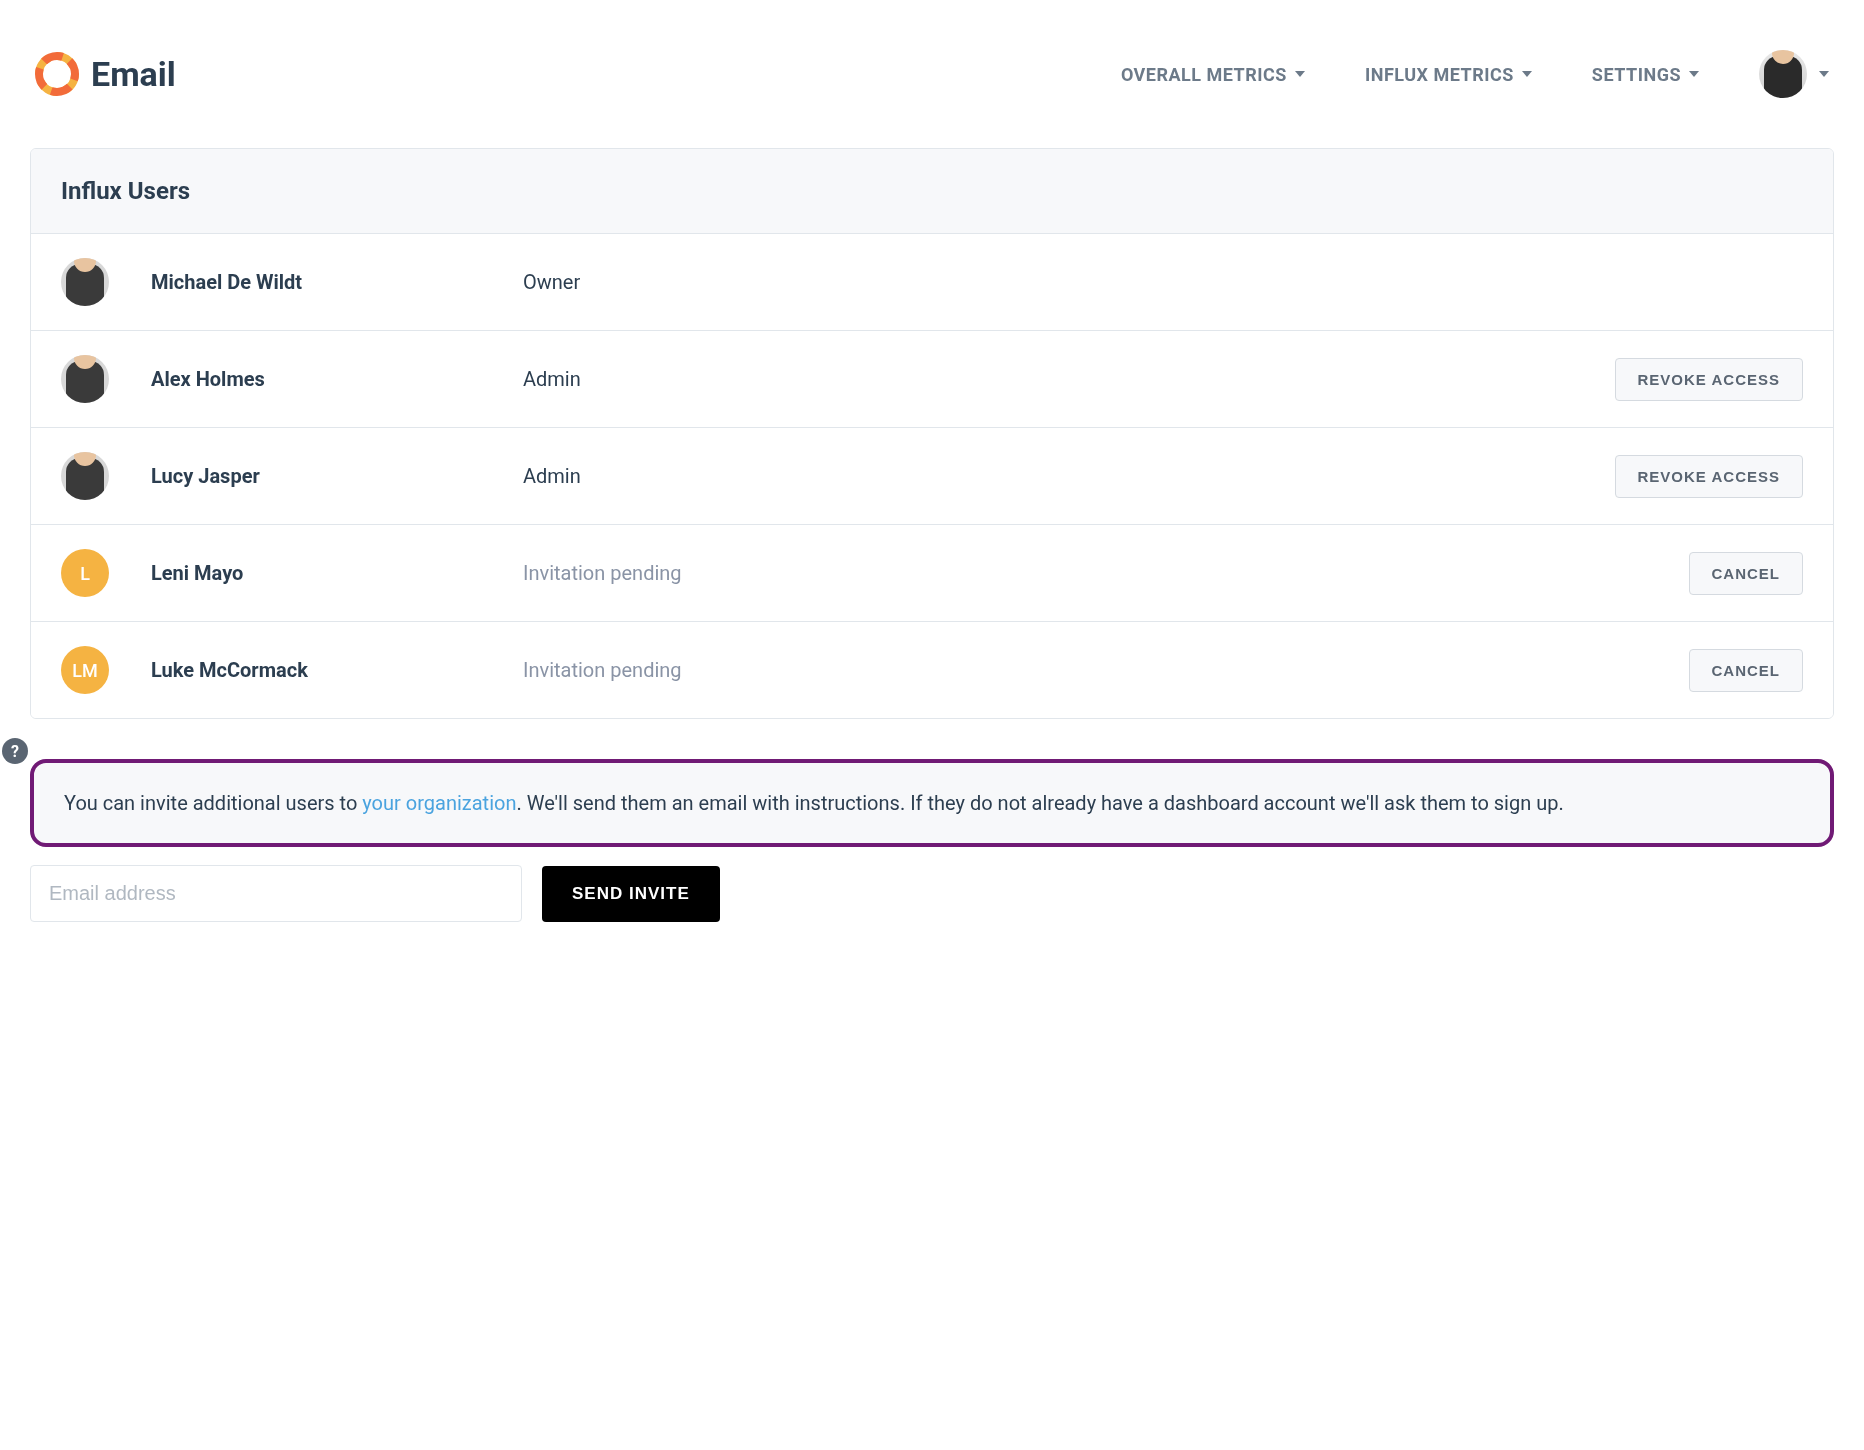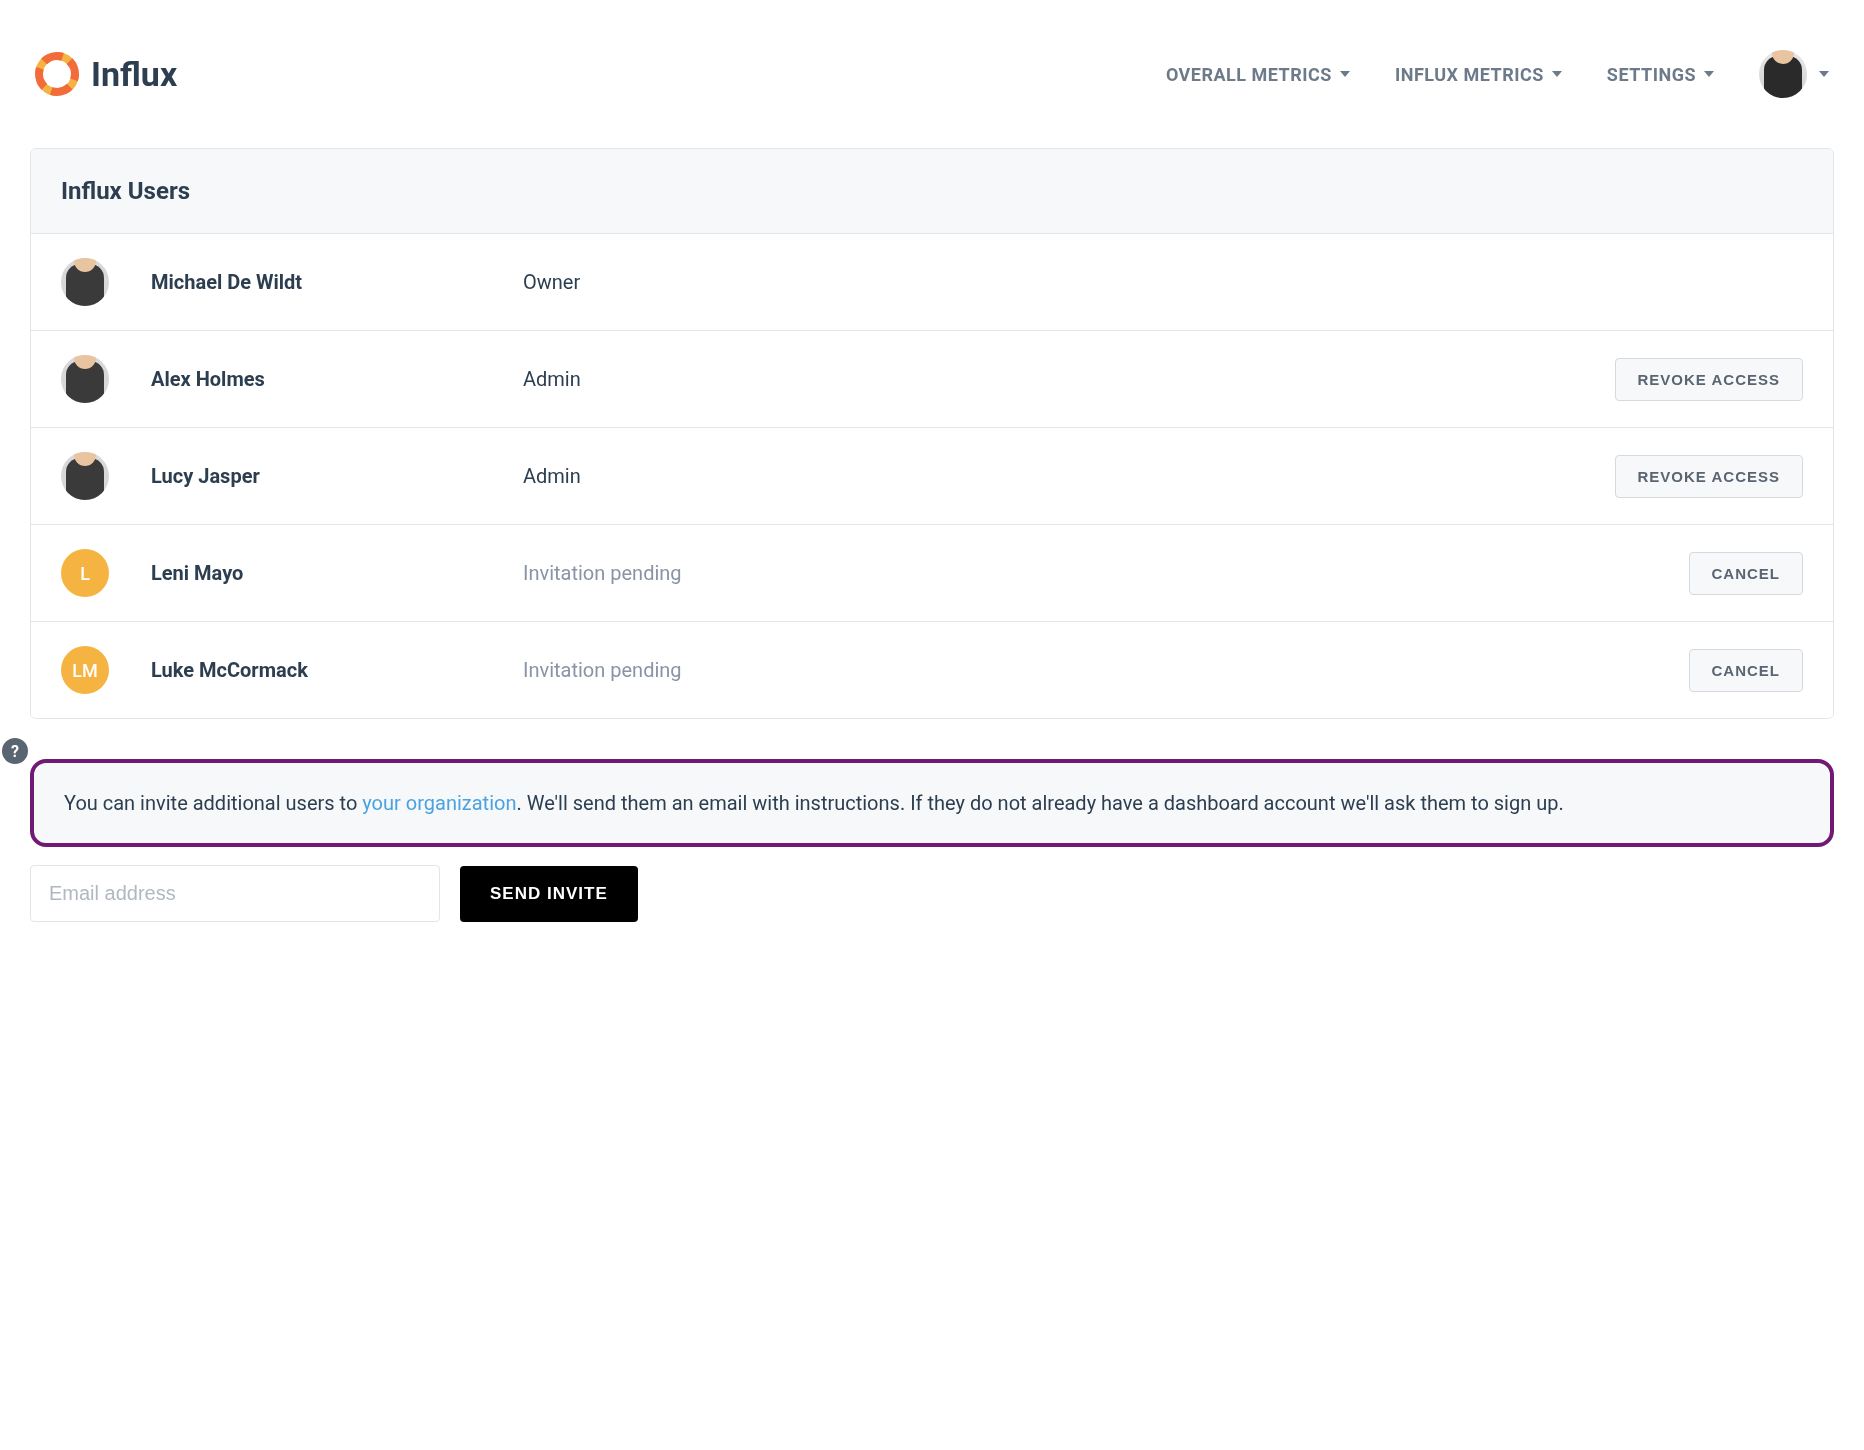--- a/index.html
+++ b/index.html
@@ -33,21 +33,21 @@
       position: relative;
     }
     .brand-name {
       font-size: 34px;
       font-weight: 700;
       color: #2c3e50;
     }
     .nav {
       display: flex;
       align-items: center;
-      gap: 45px;
+      gap: 60px;
       justify-content: space-between;
     }
     .nav-item {
       display: flex;
       align-items: center;
       gap: 8px;
       color: #6c7a89;
       font-size: 18px;
       font-weight: 700;
       letter-spacing: 0.5px;
@@ -210,21 +210,21 @@
       color: #4aa3df;
       text-decoration: none;
     }
     .invite-row {
       display: flex;
       align-items: center;
       gap: 20px;
       margin: 0 15px 40px 15px;
     }
     .email-input {
-      width: 410px;
+      width: 492px;
       padding: 16px 18px;
       border: 1px solid #e1e6eb;
       border-radius: 4px;
       font-size: 20px;
       color: #2c3e50;
     }
     .email-input::placeholder {
       color: #b0b8c1;
     }
     .btn-primary {
@@ -261,21 +261,21 @@
 
 <div class="container">
   <div class="header">
     <div class="logo-wrap">
       <div class="logo-icon">
         <svg width="44" height="44" viewBox="0 0 44 44">
           <circle cx="22" cy="22" r="18" fill="none" stroke="#f5b342" stroke-width="8" stroke-dasharray="20 8"></circle>
           <circle cx="22" cy="22" r="18" fill="none" stroke="#f26b3a" stroke-width="8" stroke-dasharray="20 8" stroke-dashoffset="-14"></circle>
         </svg>
       </div>
-      <span class="brand-name">Influx</span>
+      <span class="brand-name">Email</span>
     </div>
     <div class="nav">
       <div class="nav-item">
         <span>OVERALL METRICS</span>
         <span class="caret"></span>
       </div>
       <div class="nav-item">
         <span>INFLUX METRICS</span>
         <span class="caret"></span>
       </div>

